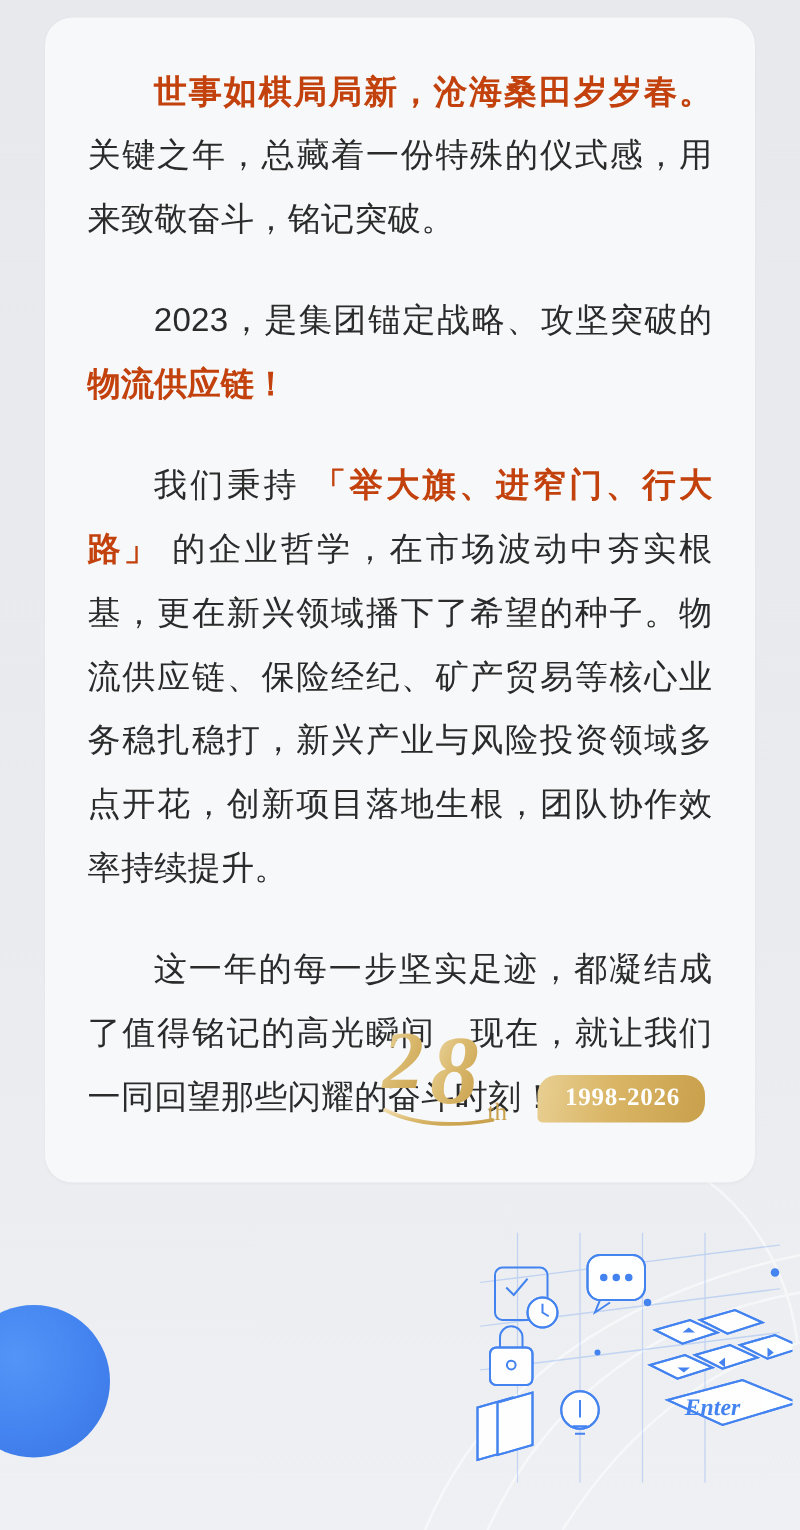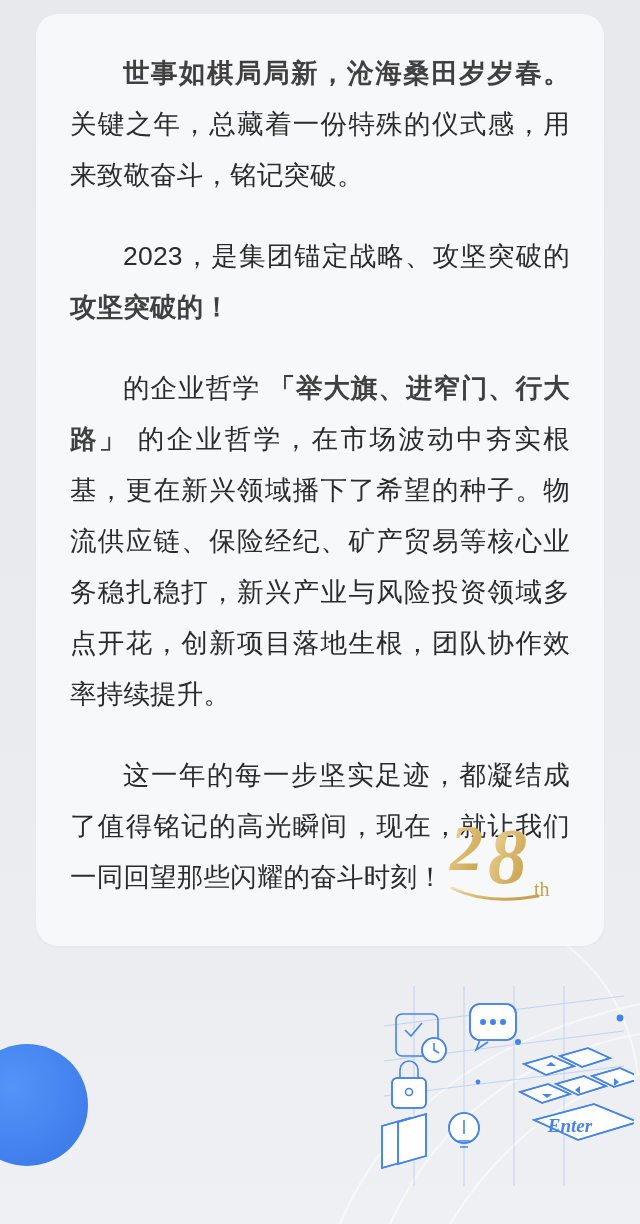--- a/index.html
+++ b/index.html
@@ -67,21 +67,21 @@
     font-size: 26.5px;
     line-height: 51px;
     color: #2b2b2b;
     text-align: justify;
     text-justify: inter-ideograph;
     letter-spacing: .2px;
     text-indent: 2em;
   }
   p.para:last-of-type { margin-bottom: 0; }
 
-  .b { font-weight: bold; color: #404040; }
+  .b { font-weight: bold; color: #c2410c; }
 
   
   .logo-row {
     position: absolute;
     left: 0;
     right: 0;
     bottom: 34px;
     display: flex;
     align-items: flex-end;
     justify-content: flex-end;
@@ -126,41 +126,42 @@
   <svg class="bg-curves" viewBox="0 0 340 300" xmlns="http://www.w3.org/2000/svg">
     <path d="M40 300 C 90 180, 200 110, 340 80" fill="none" stroke="#ffffff" stroke-width="2"></path>
     <path d="M90 300 C 140 190, 230 130, 340 110" fill="none" stroke="#ffffff" stroke-width="2"></path>
     <path d="M150 300 C 200 220, 265 170, 340 150" fill="none" stroke="#ffffff" stroke-width="2"></path>
     <path d="M250 10 C 300 40, 330 90, 338 150" fill="none" stroke="#ffffff" stroke-width="2"></path>
   </svg>
 
   <div class="card">
     <div class="card-inner">
       <p class="para" id="p-0"><span class="b">世事如棋局局新，沧海桑田岁岁春。</span><span>关键之年，总藏着一份特殊的仪式感，用来致敬奋斗，铭记突破。</span></p>
-      <p class="para" id="p-1"><span>2023，是集团锚定战略、攻坚突破的</span><span class="b">攻坚突破的！</span></p>
-      <p class="para" id="p-2"><span>的企业哲学 </span><span class="b">「举大旗、进窄门、行大路」</span><span> 的企业哲学，在市场波动中夯实根基，更在新兴领域播下了希望的种子。物流供应链、保险经纪、矿产贸易等核心业务稳扎稳打，新兴产业与风险投资领域多点开花，创新项目落地生根，团队协作效率持续提升。</span></p>
+      <p class="para" id="p-1"><span>2023，是集团锚定战略、攻坚突破的</span><span class="b">物流供应链！</span></p>
+      <p class="para" id="p-2"><span>我们秉持 </span><span class="b">「举大旗、进窄门、行大路」</span><span> 的企业哲学，在市场波动中夯实根基，更在新兴领域播下了希望的种子。物流供应链、保险经纪、矿产贸易等核心业务稳扎稳打，新兴产业与风险投资领域多点开花，创新项目落地生根，团队协作效率持续提升。</span></p>
       <p class="para" id="p-3"><span>这一年的每一步坚实足迹，都凝结成了值得铭记的高光瞬间，现在，就让我们一同回望那些闪耀的奋斗时刻！</span></p>
     </div>
 
     <div class="logo-row">
       <div class="logo-28">
         <svg viewBox="0 0 118 104" xmlns="http://www.w3.org/2000/svg">
           <defs>
             <linearGradient id="gold" x1="0" y1="0" x2="1" y2="1">
               <stop offset="0%" stop-color="#f0ddae"></stop>
               <stop offset="45%" stop-color="#dcbc72"></stop>
               <stop offset="100%" stop-color="#c49a43"></stop>
             </linearGradient>
           </defs>
           <text x="4" y="62" font-family="Liberation Serif, serif" font-size="66" font-style="italic" font-weight="bold" fill="url(#gold)">2</text>
           <text x="42" y="74" font-family="Liberation Serif, serif" font-size="78" font-style="italic" font-weight="bold" fill="url(#gold)">8</text>
           <text x="88" y="88" font-family="Liberation Serif, serif" font-size="20" fill="#c9a04c" id="anniv-suffix">th</text>
           <path d="M6 80 C 30 92, 58 94, 92 88" fill="none" stroke="url(#gold)" stroke-width="3" stroke-linecap="round"></path>
         </svg>
       </div>
+      <div class="year-pill">1998-2026</div>
     </div>
   </div>
 
   <svg class="illus" viewBox="0 0 260 210" xmlns="http://www.w3.org/2000/svg">
     <g fill="none" stroke="#3b7ef0" stroke-width="1.6" opacity=".95">
 
       <g opacity=".25" stroke-width="1">
         <path d="M10 40 L250 10"></path>
         <path d="M10 75 L250 45"></path>
         <path d="M10 110 L250 80"></path>

